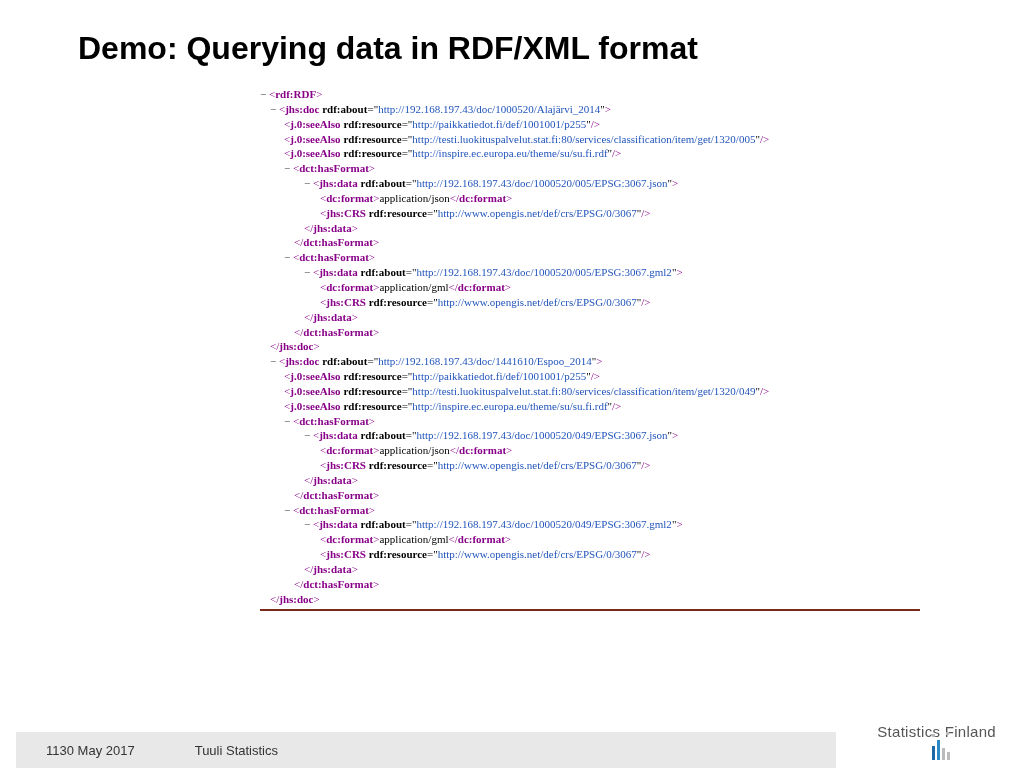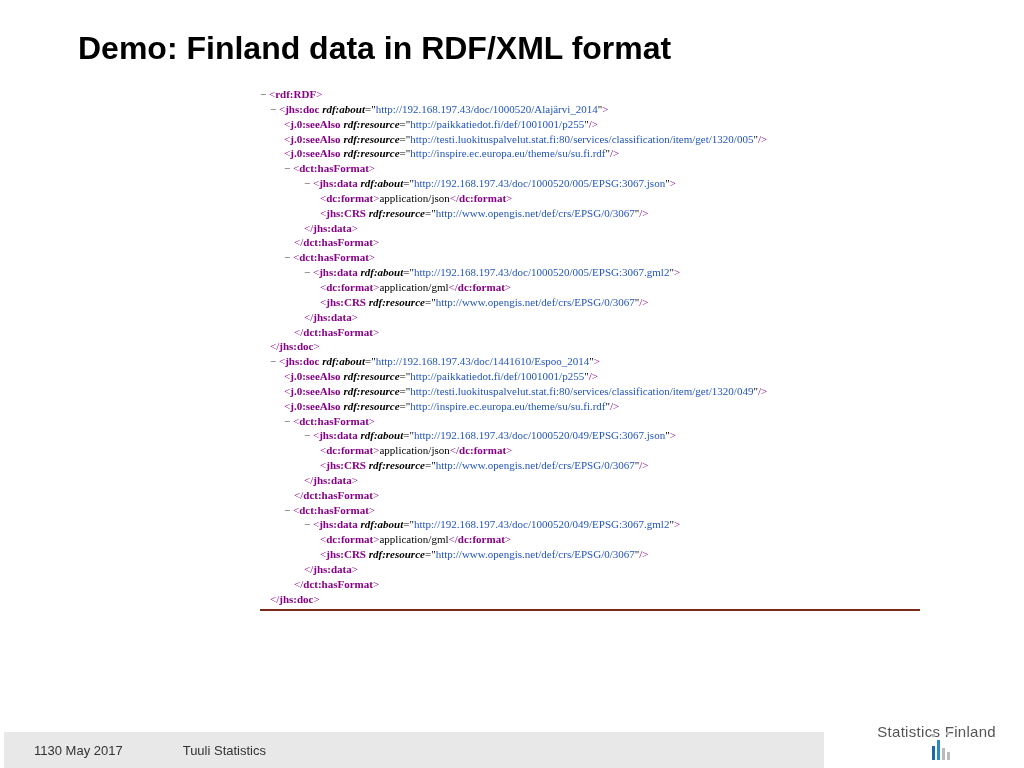--- a/index.html
+++ b/index.html
@@ -30,28 +30,28 @@
     line-height: 1.35;
     border-bottom: 2px solid #7a2a1a;
     padding-bottom: 2px;
     width: 660px;
   }
   .xml-block div {
     white-space: nowrap;
   }
   .tag { color: #880088; font-weight: bold; }
   .bracket { color: #880088; }
-  .attr { color: #000; font-weight: bold; font-style: italic; }
+  .attr { color: #000; font-weight: bold; }
   .val { color: #2255bb; }
   .txt { color: #000; }
   .minus { color: #444; }
   .footer {
     position: absolute;
     bottom: 0;
-    left: 4px;
+    left: 16px;
     width: 820px;
     height: 36px;
     background: #e9e8e8;
     display: flex;
     align-items: center;
     font-size: 13px;
     color: #333;
   }
   .page-num { margin-left: 30px; }
   .date { }
@@ -75,21 +75,21 @@
   .b4 { height:8px;  background:#bbb; }
   .dot1 { position:absolute; width:3px; height:3px; background:#bbb; left:0; top:-6px; }
   .dot2 { position:absolute; width:3px; height:3px; background:#bbb; left:14px; top:-8px; }
   .i1{padding-left:0px}.i2{padding-left:10px}.i3{padding-left:24px}.i4{padding-left:34px}
   .i5{padding-left:44px}.i6{padding-left:60px}
 </style>
 </head>
 <body>
 
 <div class="slide">
-  <div class="title">Demo: Finland data in RDF/XML format</div>
+  <div class="title">Demo: Querying data in RDF/XML format</div>
 
   <div class="xml-block" id="xml-block">
       <div class="i1"><span class="minus">− </span><span class="bracket">&lt;</span><span class="tag">rdf:RDF</span><span class="bracket">&gt;</span></div>
       <div class="i2"><span class="minus">− </span><span class="bracket">&lt;</span><span class="tag">jhs:doc</span> <span class="attr">rdf:about</span><span class="txt">=</span>"<span class="val">http://192.168.197.43/doc/1000520/Alajärvi_2014</span>"<span class="bracket">&gt;</span></div>
       <div class="i3"><span class="bracket">&lt;</span><span class="tag">j.0:seeAlso</span> <span class="attr">rdf:resource</span><span class="txt">=</span>"<span class="val">http://paikkatiedot.fi/def/1001001/p255</span>"<span class="bracket">/&gt;</span></div>
       <div class="i3"><span class="bracket">&lt;</span><span class="tag">j.0:seeAlso</span> <span class="attr">rdf:resource</span><span class="txt">=</span>"<span class="val">http://testi.luokituspalvelut.stat.fi:80/services/classification/item/get/1320/005</span>"<span class="bracket">/&gt;</span></div>
       <div class="i3"><span class="bracket">&lt;</span><span class="tag">j.0:seeAlso</span> <span class="attr">rdf:resource</span><span class="txt">=</span>"<span class="val">http://inspire.ec.europa.eu/theme/su/su.fi.rdf</span>"<span class="bracket">/&gt;</span></div>
       <div class="i3"><span class="minus">− </span><span class="bracket">&lt;</span><span class="tag">dct:hasFormat</span><span class="bracket">&gt;</span></div>
       <div class="i5"><span class="minus">− </span><span class="bracket">&lt;</span><span class="tag">jhs:data</span> <span class="attr">rdf:about</span><span class="txt">=</span>"<span class="val">http://192.168.197.43/doc/1000520/005/EPSG:3067.json</span>"<span class="bracket">&gt;</span></div>
       <div class="i6"><span class="bracket">&lt;</span><span class="tag">dc:format</span><span class="bracket">&gt;</span><span class="txt">application/json</span><span class="bracket">&lt;/</span><span class="tag">dc:format</span><span class="bracket">&gt;</span></div>

